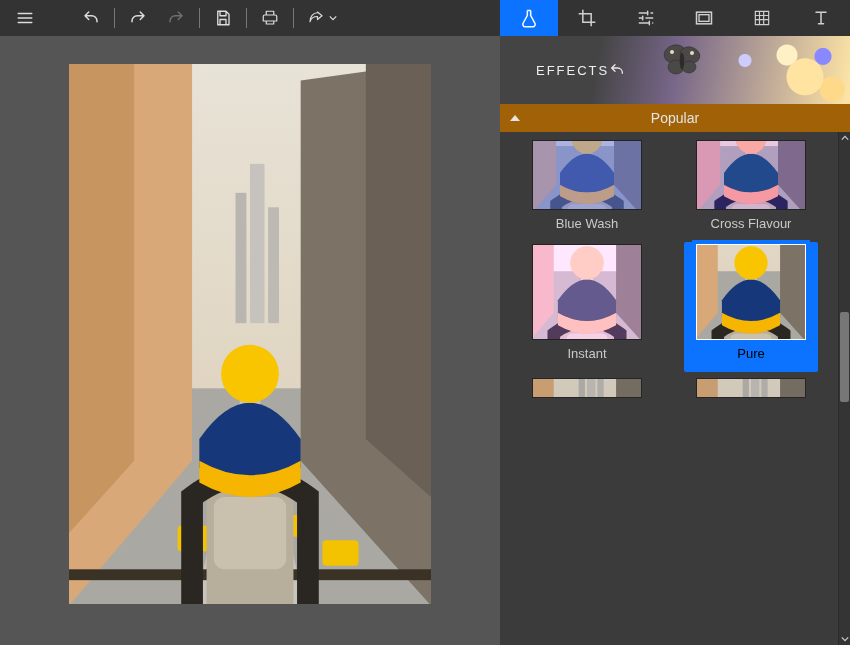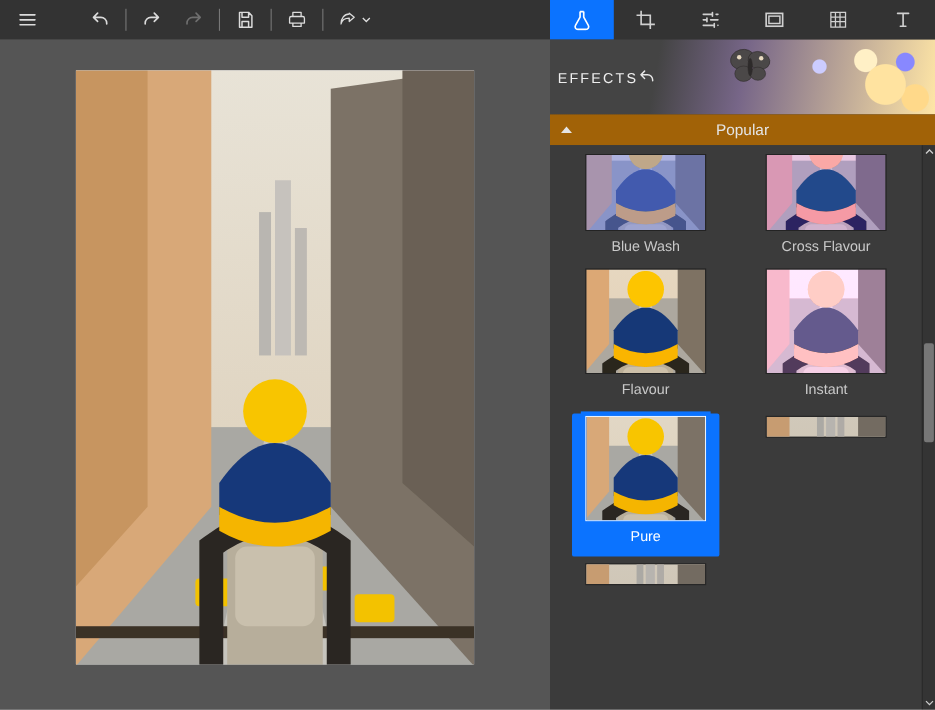--- a/index.html
+++ b/index.html
@@ -121,21 +121,21 @@
     filter: blur(0.5px);
   }
   .butterfly {
     position: absolute;
     left: 162px; top: 8px;
     width: 40px; height: 34px;
   }
   .butterfly svg { width: 100%; height: 100%; }
 
   .effects-label-box {
-    margin-left: 7px;
+    margin-left: 36px;
     display: flex;
     align-items: center;
     z-index: 2;
   }
   .effects-label {
     color: #eeeeee;
     font-size: 13px;
     letter-spacing: 2px;
   }
   .effects-undo { color: #e6e6e6; cursor: pointer; }
@@ -215,21 +215,21 @@
   .fx-tile.first-row .thumb { height: 70px; }
   .fx-tile .caption {
     margin-top: 6px;
     color: #c9c9c9;
     font-size: 13px;
     text-align: center;
   }
   .fx-tile.selected {
     background: #0b73ff;
   }
-  .fx-tile.selected .caption { color: #ffffff; }
+  .fx-tile.selected .caption { color: #000000; }
   .fx-tile.selected .thumb { border-color: #fff; outline: 4px solid #0b73ff; }
 
   
   .scene { width:100%; height:100%; }
 </style>
 </head>
 <body>
 
 <svg width="0" height="0" style="position:absolute">
   <defs>
@@ -451,29 +451,20 @@
 
         <div class="fx-tile first-row">
           <div class="thumb">
             <svg class="scene" viewBox="22 60 56 90" preserveAspectRatio="xMidYMid slice">
                 <use href="#city-scene" filter="url(#f-crossproc)"></use>
               </svg>
           </div>
           <span class="caption">Cross Flavour</span>
         </div>
 
-        <div class="fx-tile">
-          <div class="thumb">
-            <svg class="scene" viewBox="24 55 52 90" preserveAspectRatio="xMidYMid slice">
-                <use href="#city-scene" filter="url(#f-flavour)"></use>
-                <rect x="0" y="0" width="100" height="150" fill="url(#vignette)"></rect>
-              </svg>
-          </div>
-          <span class="caption">Flavour</span>
-        </div>
 
 
         <div class="fx-tile">
           <div class="thumb">
             <svg class="scene" viewBox="24 55 52 90" preserveAspectRatio="xMidYMid slice">
                 <use href="#city-scene" filter="url(#f-instant)"></use>
               </svg>
           </div>
           <span class="caption">Instant</span>
         </div>

